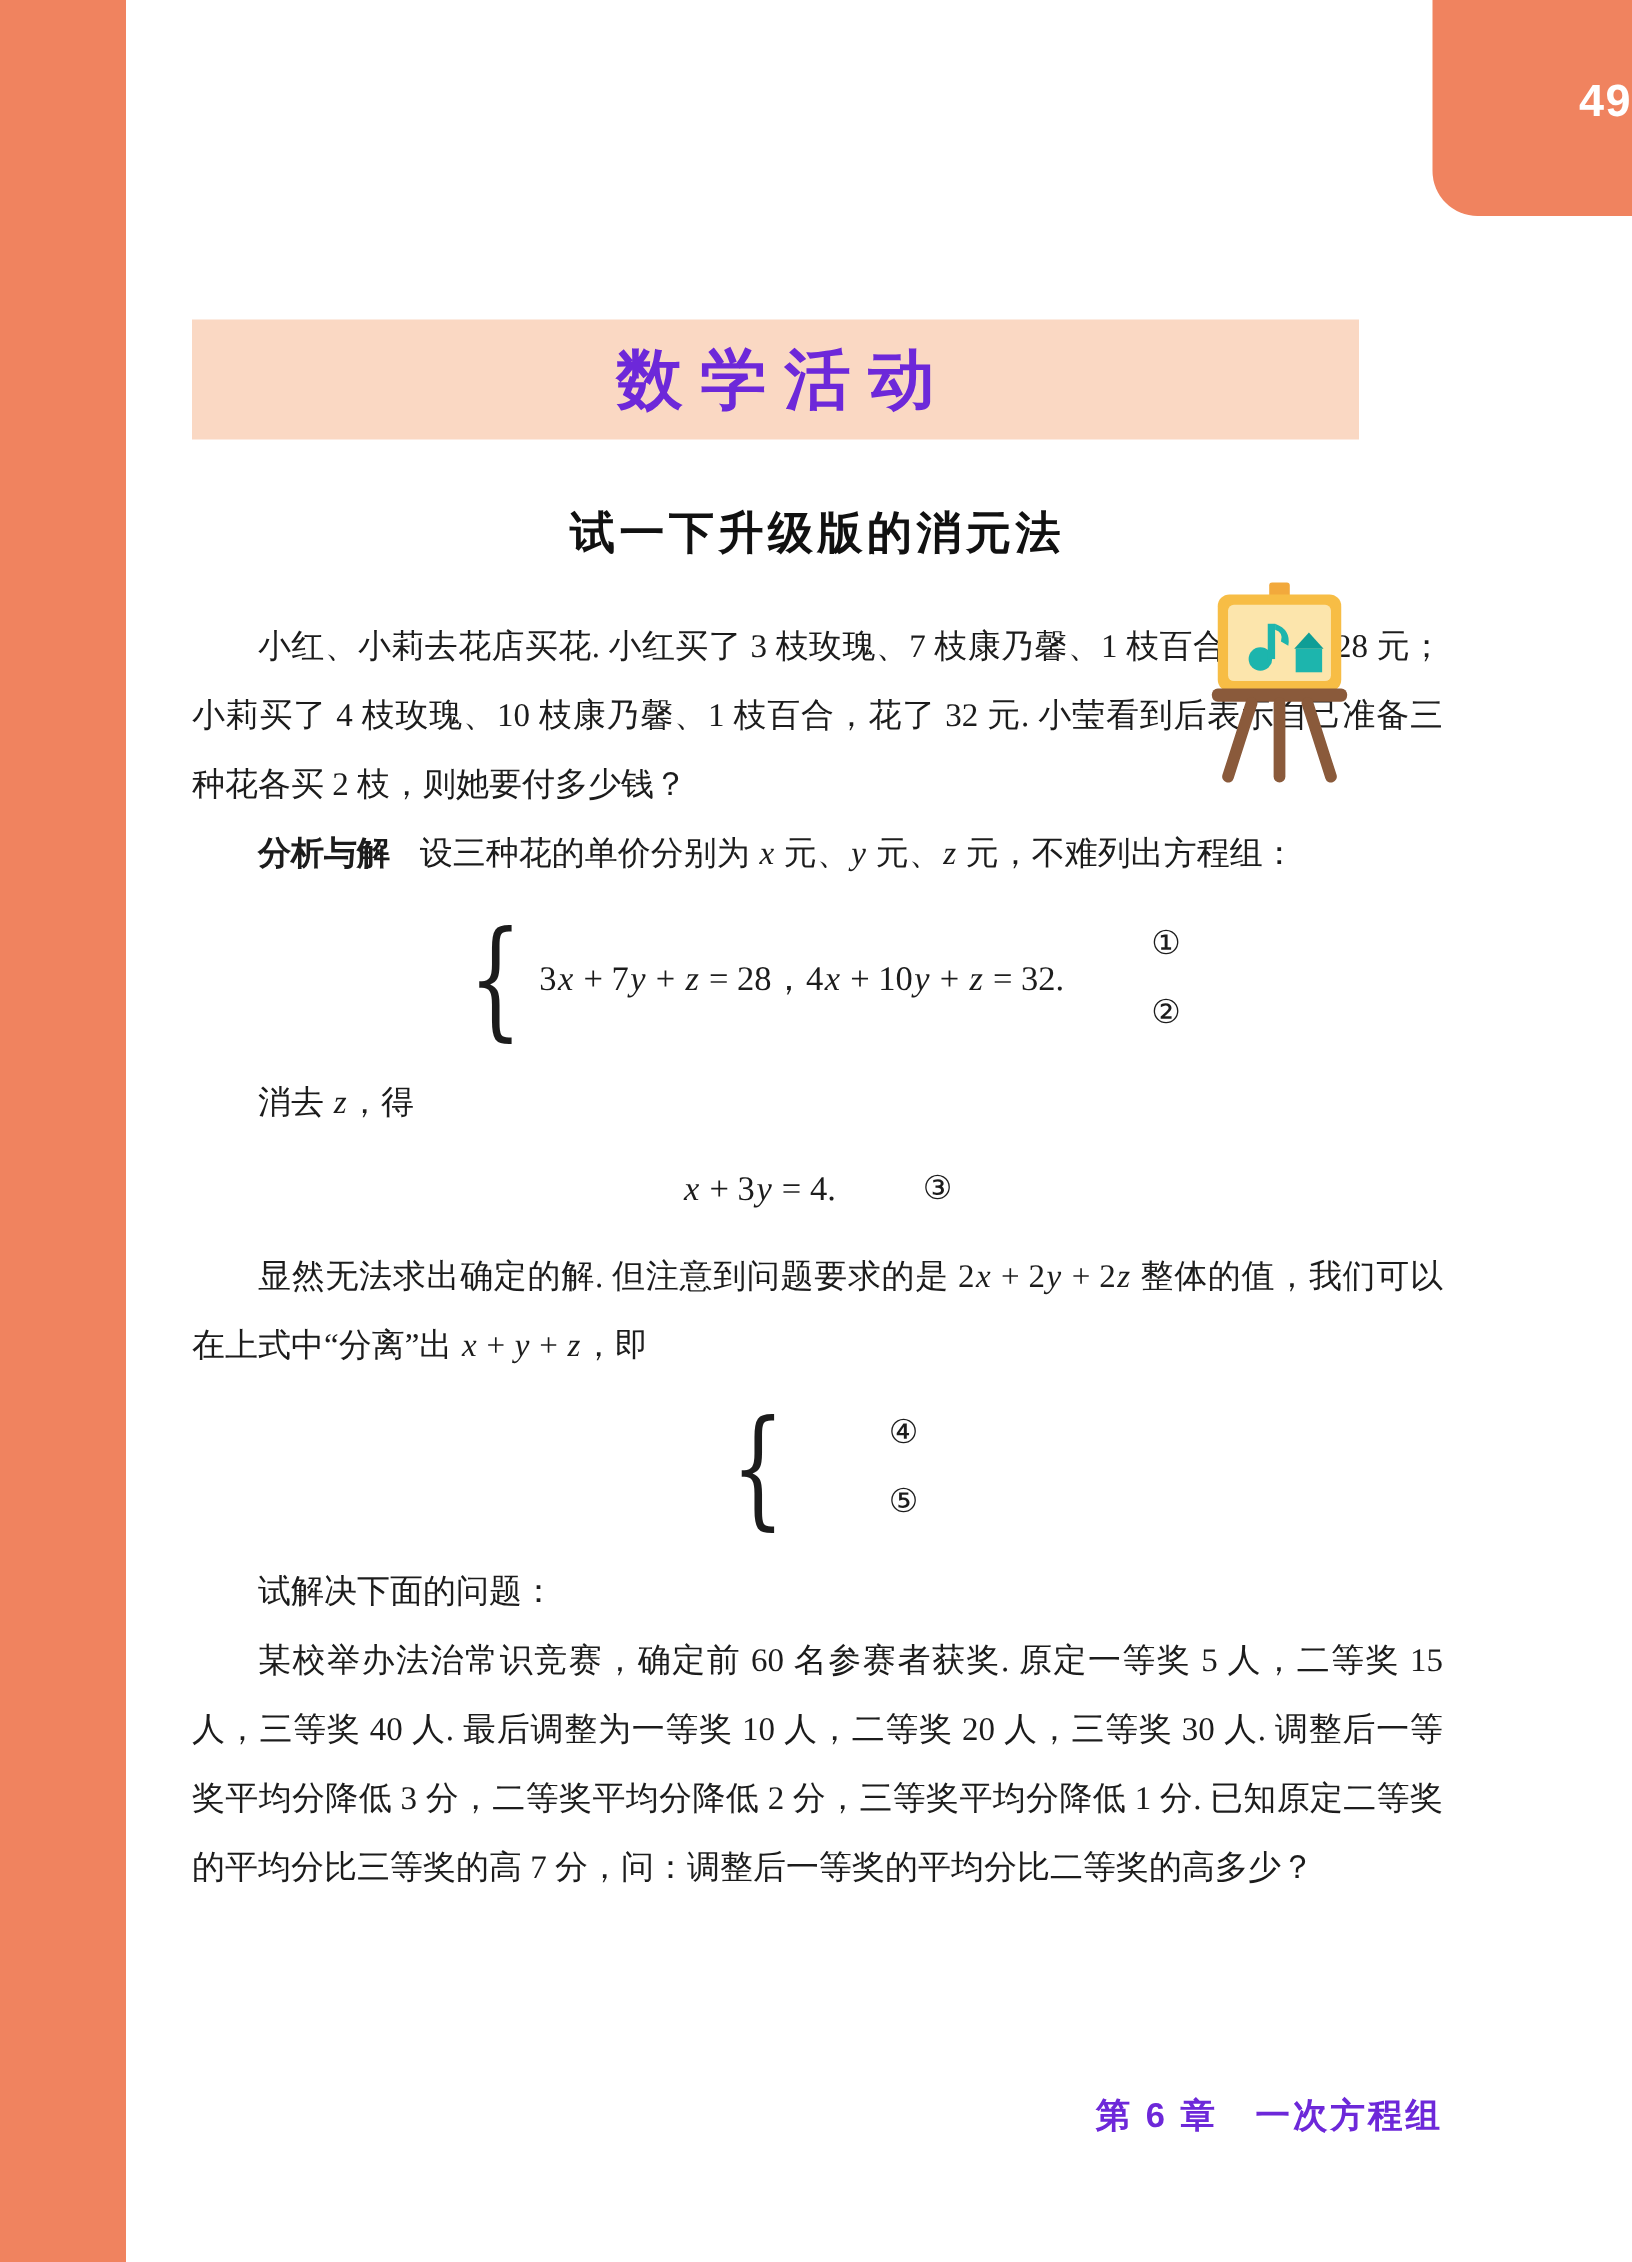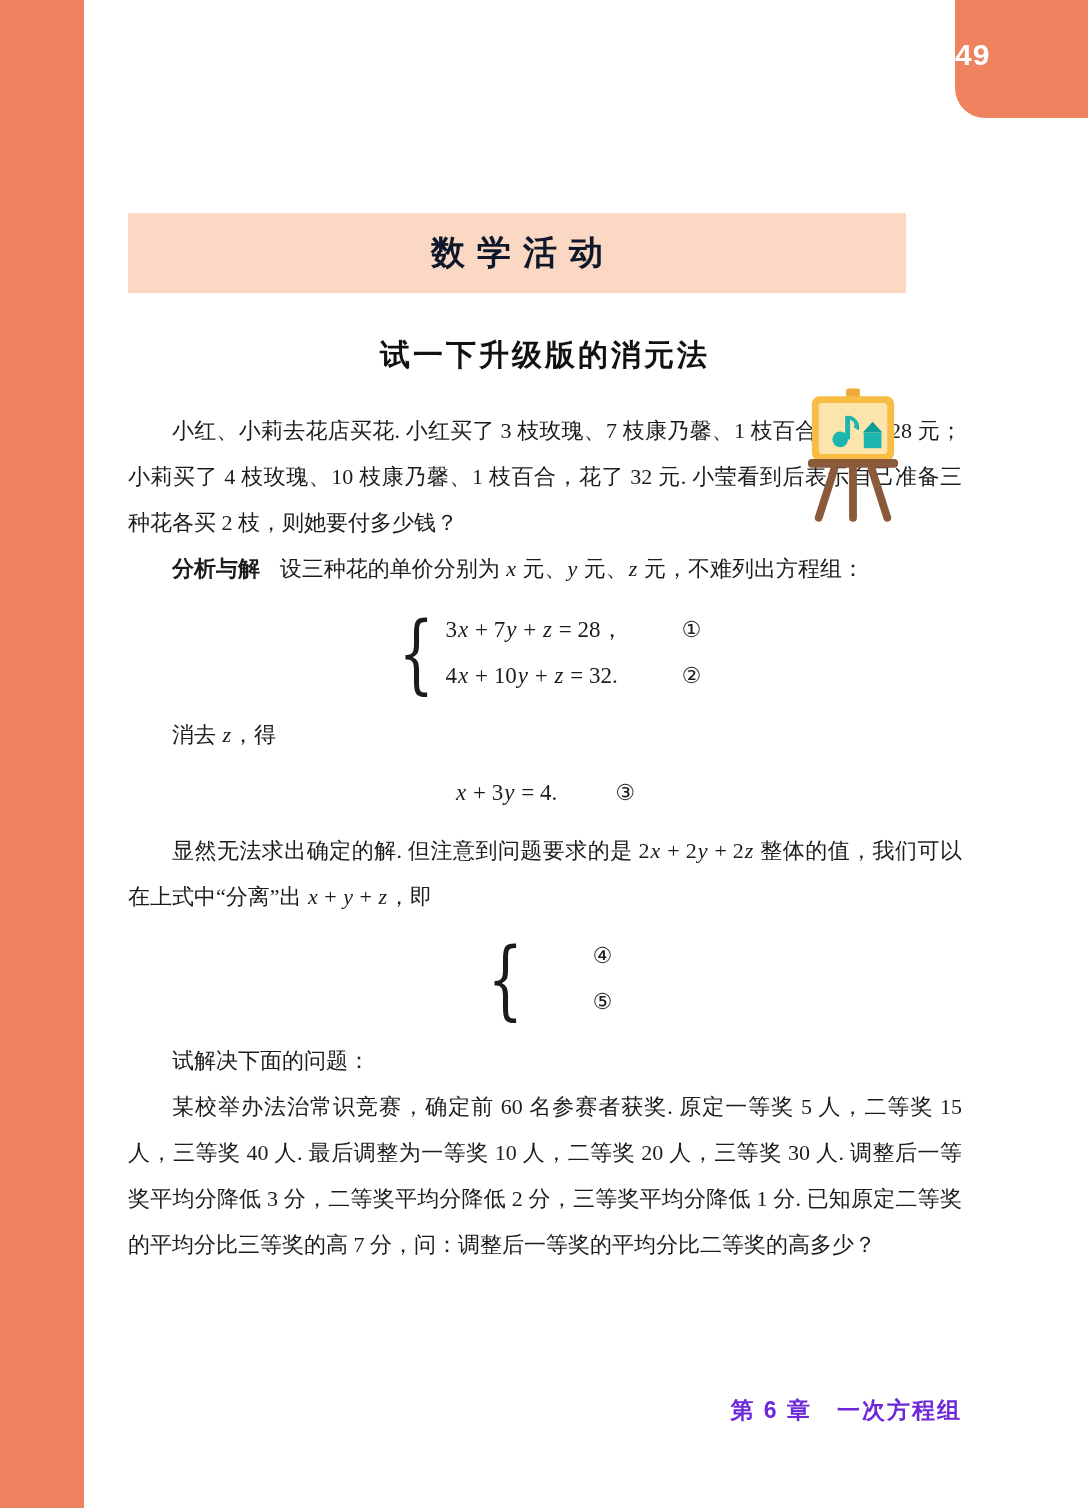--- a/index.html
+++ b/index.html
@@ -16,26 +16,26 @@
   
   .left-strip {
     position: absolute;
     left: 0; top: 0;
     width: 84px; height: 1508px;
     background: #F0835F;
   }
   .corner-block {
     position: absolute;
     right: 0; top: 0;
-    width: 133px; height: 118px;
+    width: 133px; height: 144px;
     background: #F0835F;
     border-radius: 0 0 0 30px;
     display: flex;
     align-items: center;
-    justify-content: flex-start;
+    justify-content: flex-end;
   }
   .page-number {
     font-family: "Liberation Sans", "DejaVu Sans", sans-serif;
     font-weight: bold;
     font-size: 30px;
     color: #ffffff;
     letter-spacing: 1px;
     margin-top: -8px;
   }
   
@@ -50,23 +50,23 @@
     width: 778px;
     height: 80px;
     background: #FAD8C3;
     display: flex;
     align-items: center;
     justify-content: center;
   }
   .banner-title {
     font-family: "Liberation Sans", "DejaVu Sans", sans-serif;
     font-weight: bold;
-    font-size: 34px;
+    font-size: 44px;
     letter-spacing: 12px;
-    color: #0f172a;
+    color: #6d28d9;
     text-indent: 12px;
   }
   .easel {
     position: absolute;
     left: 676px;   
     top: 172px;
     width: 98px;
     height: 145px;
     z-index: 5;
   }
@@ -105,21 +105,20 @@
     font-family: "DejaVu Serif", serif;
     font-weight: 200;
     font-size: 86px;
     line-height: 1;
     transform: scaleX(0.65);
     margin-right: 2px;
     color: #1c1c1c;
   }
   .eq-lines {
     display: flex;
-    flex-direction: column;
     align-items: flex-start;
   }
   .eq-line { line-height: 46px; white-space: nowrap; }
   .eq-nums {
     display: flex;
     flex-direction: column;
     margin-left: 58px;
   }
   .eq-num {
     line-height: 46px;

